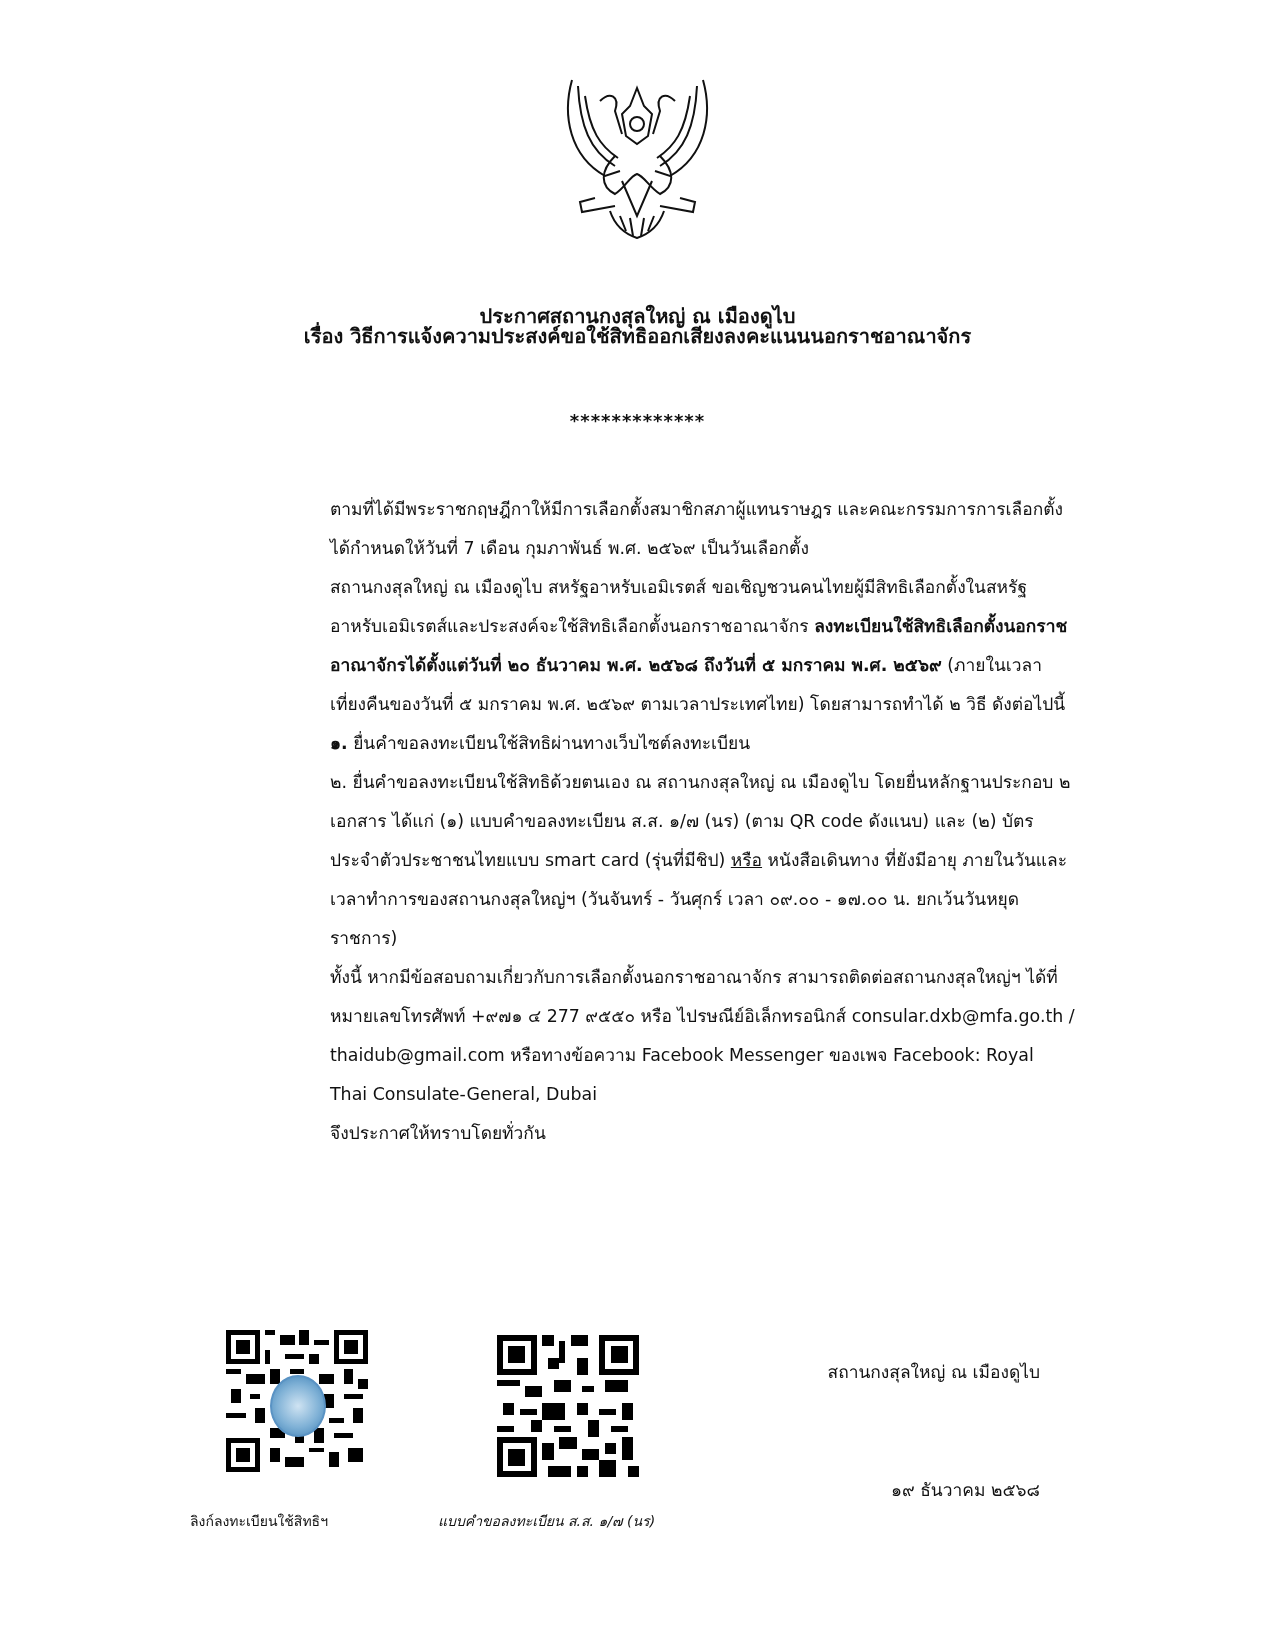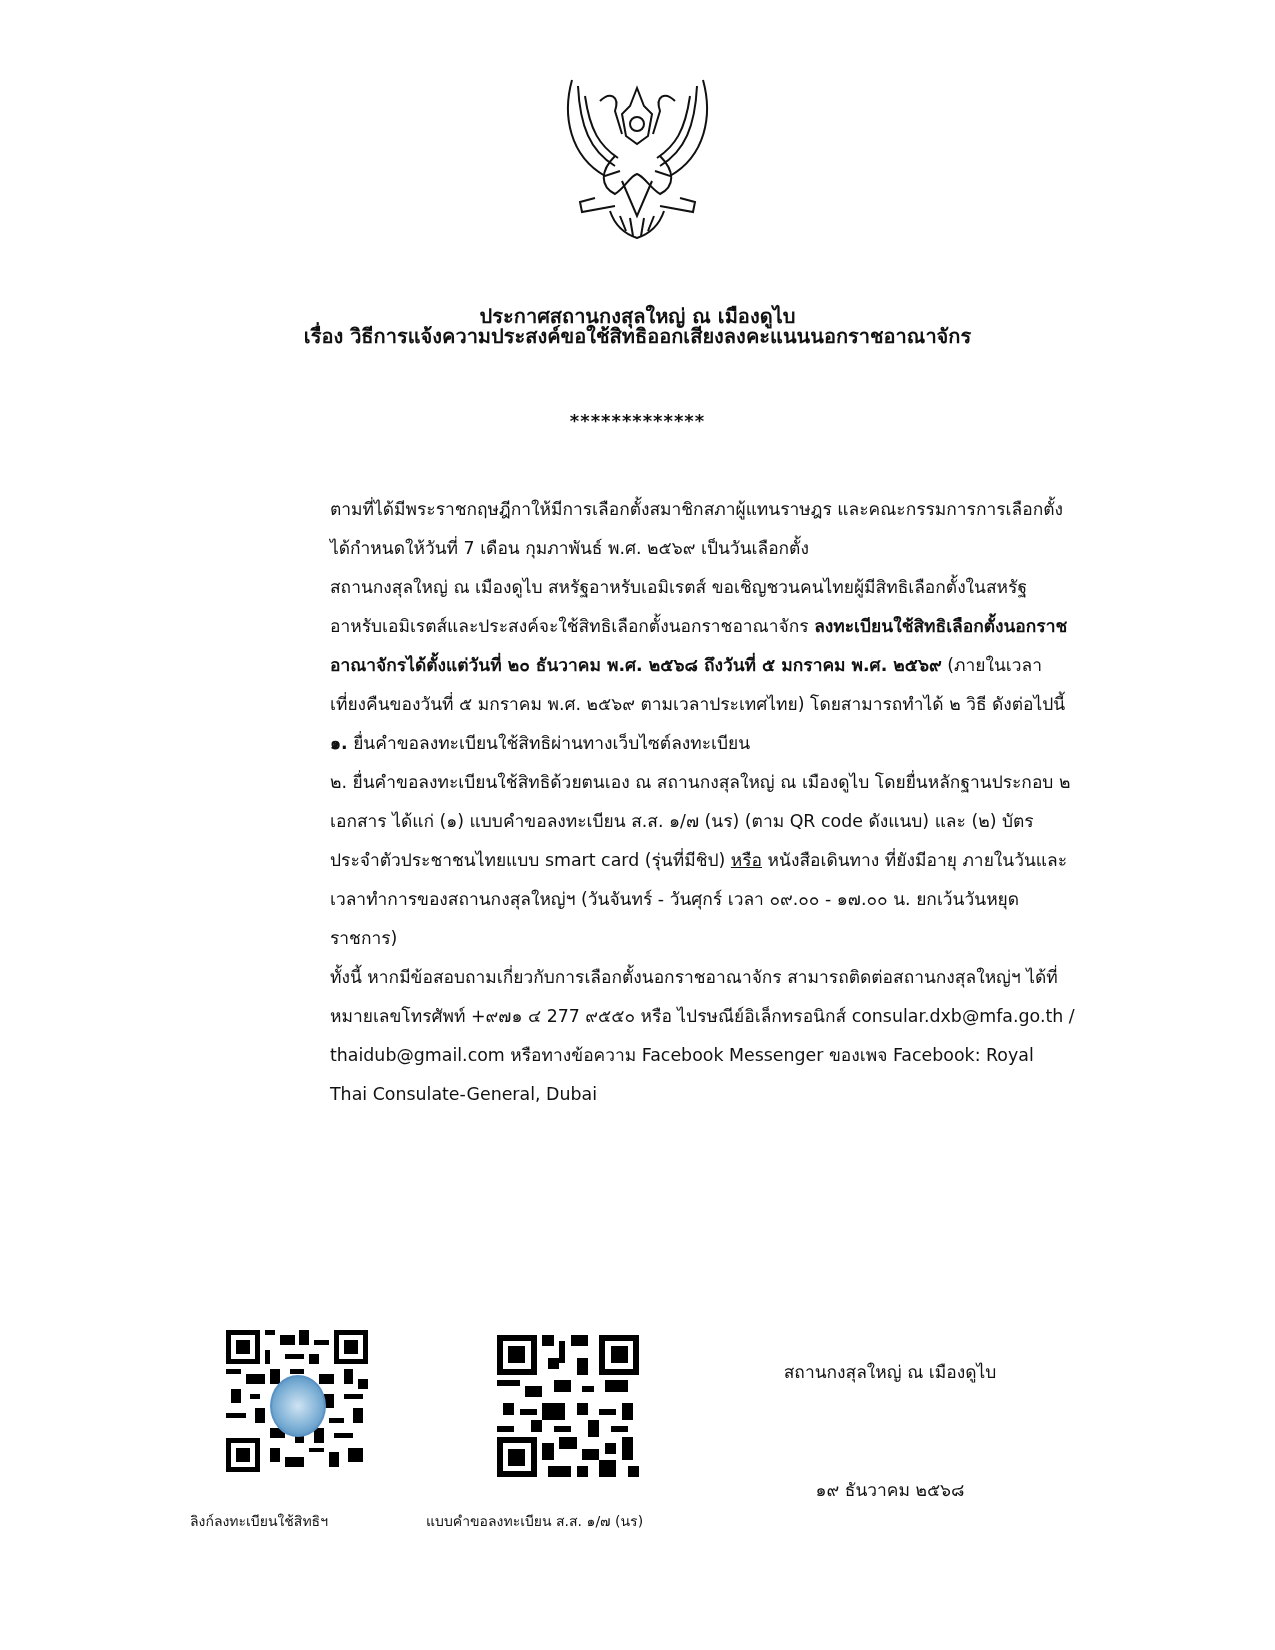--- a/index.html
+++ b/index.html
@@ -14,26 +14,26 @@
   .body { left:195px; width:880px; top:490px; font-size:17.4px; line-height:39px; }
   .body p { margin:0; }
   .ind { padding-left:135px; }
   .b { font-weight:bold; }
   .u { text-decoration:underline;text-align:center; }
   .qr { width:142px; height:142px; }
   .qr1 { left:226px; top:1330px; }
   .qr2 { left:497px; top:1335px; }
   .seal { left:270px; top:1375px; width:52px; height:58px; border-radius:50%;
           background:radial-gradient(circle,#cfe3f2 0%,#7fb1d6 55%,#3c7fb5 100%); border:2px solid #5a93c4; }
-  .sign { left:740px; width:300px; text-align:center; font-size:17.4px; }
+  .sign { left:740px; width:300px; text-align:right; font-size:17.4px; }
   .s1 { top:1358px; }
   .s2 { top:1476px; }
   .cap { top:1510px; font-size:14px; }
   .c1 { left:190px; }
-  .c2 { left:426px; }
+  .c2 { left:438px;font-style:italic; }
 </style>
 </head>
 <body>
 
 <svg class="abs garuda" viewBox="0 0 155 166">
   <g fill="none" stroke="#111" stroke-width="2">
     <path d="M12 4 C2 40 10 80 45 100 L60 95"></path>
     <path d="M143 4 C153 40 145 80 110 100 L95 95"></path>
     <path d="M18 10 C20 50 30 75 55 90"></path>
       <path d="M137 10 C135 50 125 75 100 90"></path>
@@ -55,20 +55,21 @@
 <div class="abs title t1">ประกาศสถานกงสุลใหญ่ ณ เมืองดูไบ</div>
 <div class="abs title t2">เรื่อง วิธีการแจ้งความประสงค์ขอใช้สิทธิออกเสียงลงคะแนนนอกราชอาณาจักร</div>
 <div class="abs stars">*************</div>
 
 <div class="abs body">
   <p class="ind">ตามที่ได้มีพระราชกฤษฎีกาให้มีการเลือกตั้งสมาชิกสภาผู้แทนราษฎร และคณะกรรมการการเลือกตั้งได้กำหนดให้วันที่ 7 เดือน กุมภาพันธ์ พ.ศ. ๒๕๖๙ เป็นวันเลือกตั้ง</p>
   <p class="ind"><span>สถานกงสุลใหญ่ ณ เมืองดูไบ สหรัฐอาหรับเอมิเรตส์ ขอเชิญชวนคนไทยผู้มีสิทธิเลือกตั้งในสหรัฐอาหรับเอมิเรตส์และประสงค์จะใช้สิทธิเลือกตั้งนอกราชอาณาจักร </span><span class="b">ลงทะเบียนใช้สิทธิเลือกตั้งนอกราชอาณาจักรได้ตั้งแต่วันที่ ๒๐ ธันวาคม พ.ศ. ๒๕๖๘ ถึงวันที่ ๕ มกราคม พ.ศ. ๒๕๖๙</span><span> (ภายในเวลาเที่ยงคืนของวันที่ ๕ มกราคม พ.ศ. ๒๕๖๙ ตามเวลาประเทศไทย) โดยสามารถทำได้ ๒ วิธี ดังต่อไปนี้</span></p>
   <p class="ind"><span class="b">๑.</span><span> ยื่นคำขอลงทะเบียนใช้สิทธิผ่านทางเว็บไซต์ลงทะเบียน</span><br style="display:none"><span style="margin-left:-135px"></span></p>
   <p class="ind"><span>๒. ยื่นคำขอลงทะเบียนใช้สิทธิด้วยตนเอง ณ สถานกงสุลใหญ่ ณ เมืองดูไบ โดยยื่นหลักฐานประกอบ ๒ เอกสาร ได้แก่ (๑) แบบคำขอลงทะเบียน ส.ส. ๑/๗ (นร) (ตาม QR code ดังแนบ) และ (๒) บัตรประจำตัวประชาชนไทยแบบ smart card (รุ่นที่มีชิป) </span><span class="u">หรือ</span><span> หนังสือเดินทาง ที่ยังมีอายุ ภายในวันและเวลาทำการของสถานกงสุลใหญ่ฯ (วันจันทร์ - วันศุกร์ เวลา ๐๙.๐๐ - ๑๗.๐๐ น. ยกเว้นวันหยุดราชการ)</span></p>
   <p class="ind">ทั้งนี้ หากมีข้อสอบถามเกี่ยวกับการเลือกตั้งนอกราชอาณาจักร สามารถติดต่อสถานกงสุลใหญ่ฯ ได้ที่หมายเลขโทรศัพท์ +๙๗๑ ๔ 277 ๙๕๕๐ หรือ ไปรษณีย์อิเล็กทรอนิกส์ consular.dxb@mfa.go.th / thaidub@gmail.com หรือทางข้อความ Facebook Messenger ของเพจ Facebook: Royal Thai Consulate-General, Dubai</p>
+  <p class="ind">จึงประกาศให้ทราบโดยทั่วกัน</p>
 </div>
 
 <svg class="abs qr qr1" viewBox="0 0 29 29" shape-rendering="crispEdges">
   <rect width="29" height="29" fill="#fff"></rect>
   <g fill="#000">
     <rect x="0" y="0" width="7" height="7"></rect>
       <rect x="1" y="1" width="5" height="5" fill="#fff"></rect>
       <rect x="2" y="2" width="3" height="3"></rect>
     <rect x="22" y="0" width="7" height="7"></rect>
       <rect x="23" y="1" width="5" height="5" fill="#fff"></rect>

